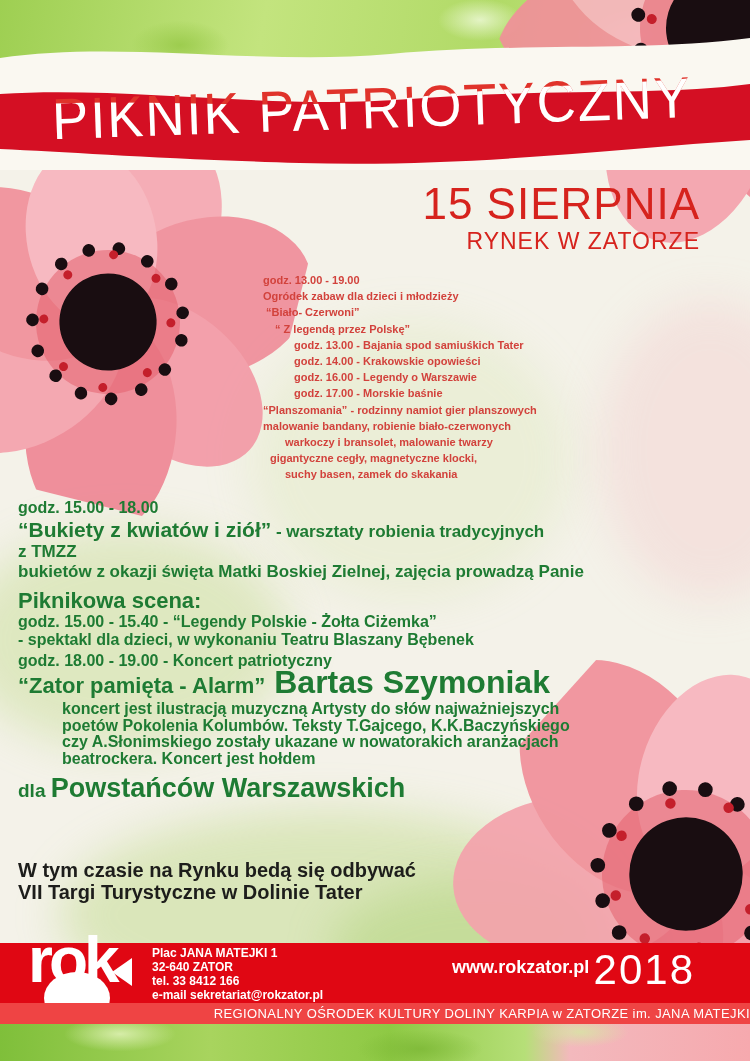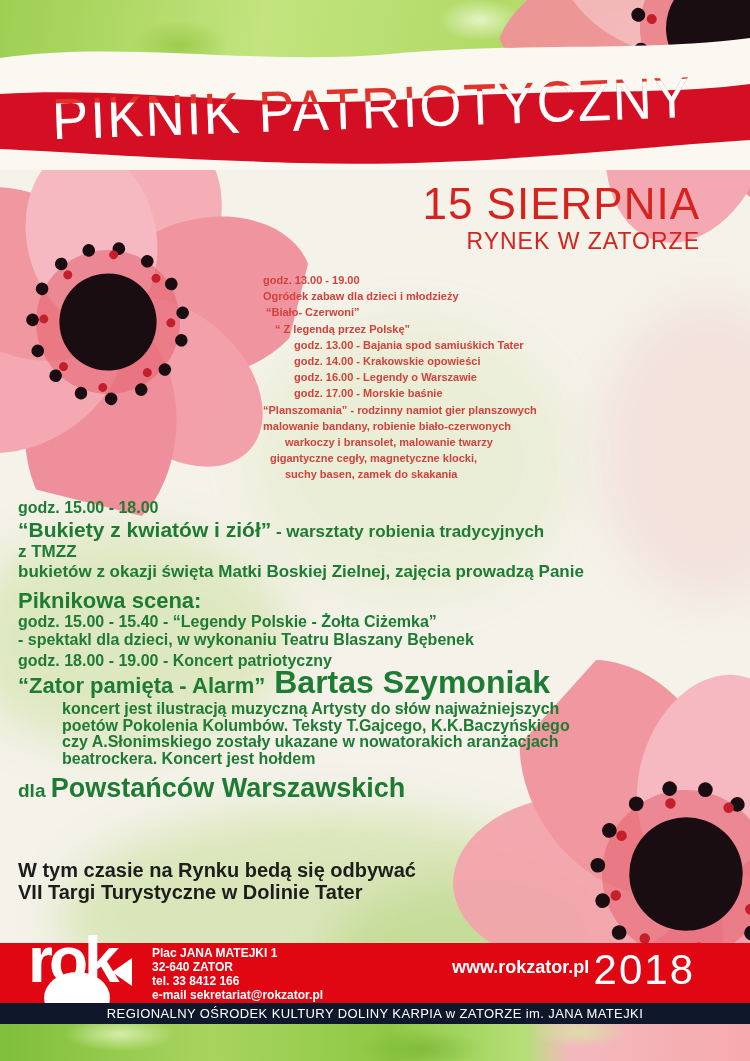--- a/index.html
+++ b/index.html
@@ -80,22 +80,22 @@
   .footer-red{position:absolute;left:0;top:943px;width:750px;height:60px;background:#e00713;z-index:6;}
   .rok-blob{position:absolute;left:44px;top:972px;width:66px;height:52px;background:#fff;border-radius:50%;z-index:6;}
   .rok-text{position:absolute;left:28px;top:928px;z-index:7;color:#fff;
     font-size:64px;font-weight:700;letter-spacing:-4px;line-height:1;}
   .rok-tri{position:absolute;left:112px;top:958px;width:0;height:0;z-index:7;
     border-top:14px solid transparent;border-bottom:14px solid transparent;border-right:20px solid #fff;}
   .footer-address{position:absolute;left:152px;top:946px;z-index:7;color:#fff;
     font-size:12px;font-weight:700;line-height:14px;white-space:nowrap;}
   .footer-site{position:absolute;left:452px;top:957px;z-index:7;color:#fff;font-size:18px;font-weight:700;}
   .footer-year{position:absolute;right:55px;top:946px;z-index:7;color:#fff;font-size:42px;font-weight:400;letter-spacing:2px;}
-  .ribbon{position:absolute;left:0;top:1003px;width:750px;height:21px;background:#0f172a;z-index:6;
-    display:flex;align-items:center;justify-content:center;}
+  .ribbon{position:absolute;left:0;top:1003px;width:750px;height:21px;background:#ef4444;z-index:6;
+    display:flex;align-items:center;justify-content:flex-end;}
   .ribbon span{color:#fff;font-size:13px;font-weight:400;letter-spacing:.4px;white-space:nowrap;}
   .bottom-foliage{position:absolute;left:0;top:1024px;width:750px;height:37px;z-index:6;
     background:
       radial-gradient(80px 25px at 120px 10px, rgba(230,245,190,.8), rgba(230,245,190,0) 70%),
       radial-gradient(90px 28px at 420px 25px, rgba(120,180,50,.7), rgba(120,180,50,0) 70%),
       radial-gradient(70px 22px at 580px 8px, rgba(210,238,160,.7), rgba(210,238,160,0) 70%),
       linear-gradient(90deg,#7fbf3a 0%,#a8d45e 28%,#8ec944 52%,#b6df78 70%,#f3b9bd 76%,#f6a9ae 100%);
   }
 </style>
 </head>

